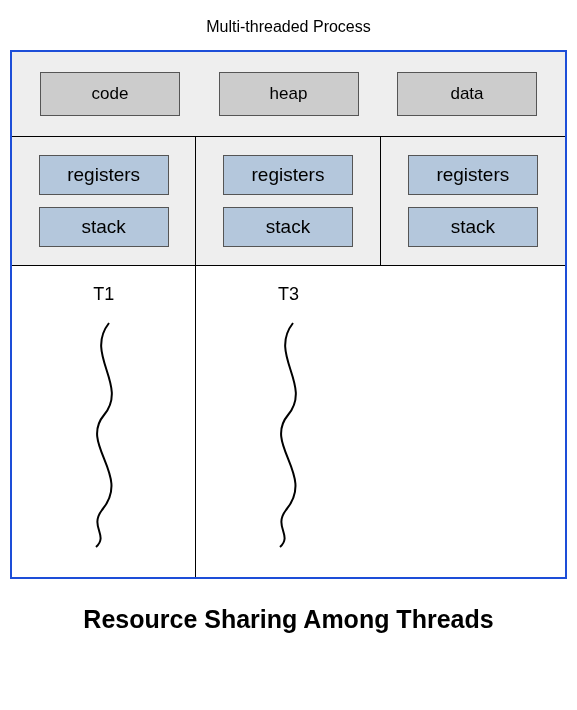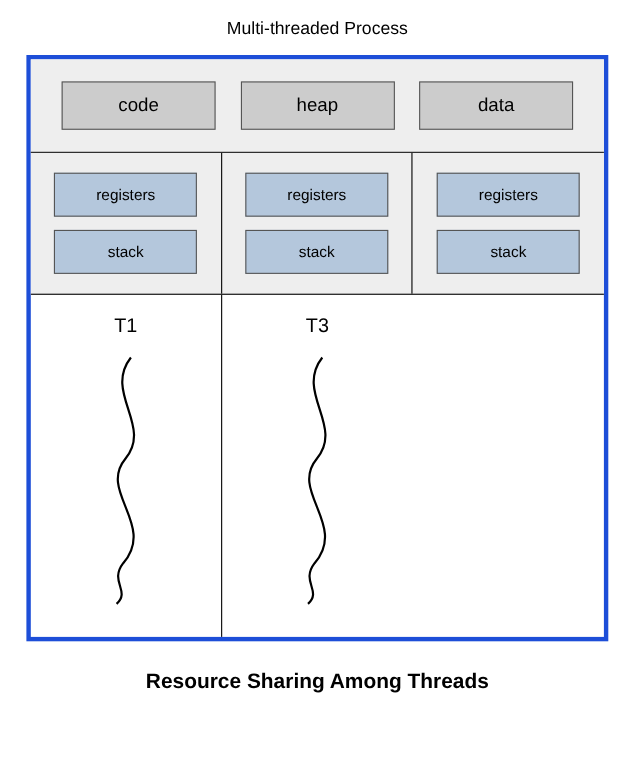--- a/index.html
+++ b/index.html
@@ -10,22 +10,22 @@
     background: #fff;
     position: relative;
   }
   .title {
     text-align: center;
     font-size: 16px;
     padding: 18px 0 14px 0;
     font-weight: 400;
   }
   .process-box {
-    margin: 0 24px;
-    border: 4px solid #1d4ed8;
+    margin: 0 10px;
+    border: 2px solid #1d4ed8;
   }
   .shared-row {
     background: #eeeeee;
     padding: 20px 28px;
     display: flex;
     justify-content: space-between;
     border-bottom: 1px solid #000;
   }
   .shared-box {
     background: #cccccc;
@@ -53,21 +53,21 @@
   }
   .private-cell:last-child { border-right: none; }
   .private-box {
     background: #b4c7dc;
     border: 1px solid #555;
     width: 130px;
     height: 40px;
     display: flex;
     align-items: center;
     justify-content: center;
-    font-size: 14px;
+    font-size: 19px;
   }
   .exec-row {
     display: grid;
     grid-template-columns: 1fr 1fr 1fr;
   }
   .exec-cell {
     border-right: 1px solid #000;
     padding: 18px 8px 22px 8px;
     display: flex;
     flex-direction: column;
@@ -75,21 +75,21 @@
   }
   .exec-cell:last-child { border-right: none; }
   .thread-label {
     font-size: 18px;
     margin-bottom: 10px;
   }
   .squiggle { width: 100px; height: 240px; }
   .caption {
     text-align: center;
     font-weight: bold;
-    font-size: 19px;
+    font-size: 25px;
     padding: 26px 0;
   }
 </style>
 </head>
 <body>
 
 <div class="title">Multi-threaded Process</div>
 
 <div class="process-box">
 

